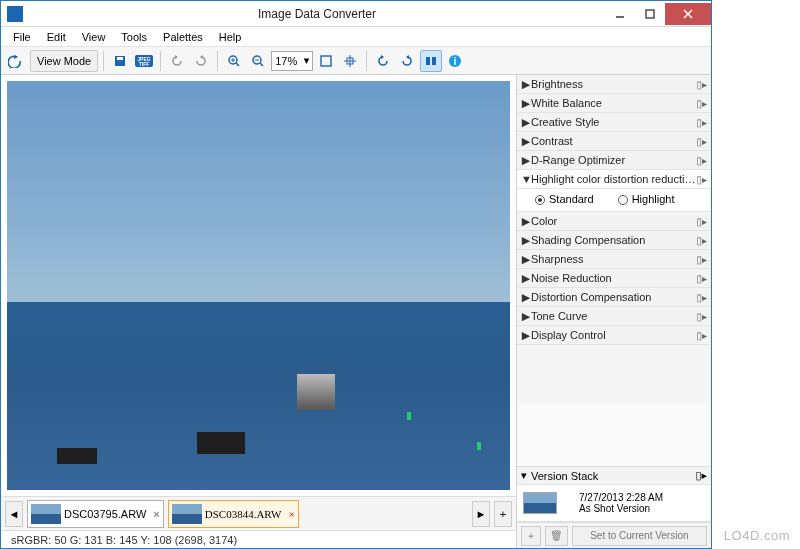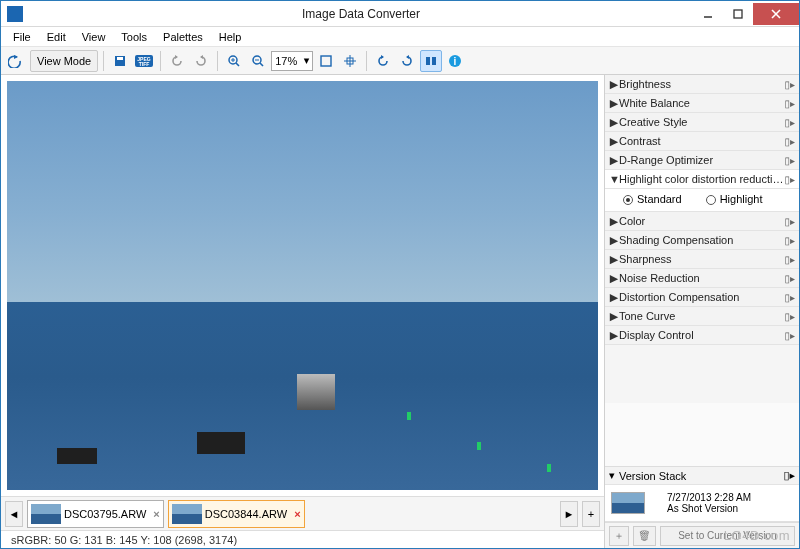--- a/index.html
+++ b/index.html
@@ -1,17 +1,17 @@
 <!DOCTYPE html>
 <html><head>
 <meta charset="utf-8">
 <style>
   * { box-sizing: border-box; margin: 0; padding: 0; }
   body { font-family: "Segoe UI", Tahoma, sans-serif; font-size: 11px; background: #fff; width: 800px; height: 549px; overflow: hidden; position: relative; }
-  .window { width: 800px; height: 549px; border: 1px solid #2a7ab9; display: flex; flex-direction: column; background: #fff; }
+  .window { width: 712px; height: 549px; border: 1px solid #2a7ab9; display: flex; flex-direction: column; background: #fff; }
   
   .titlebar { height: 26px; background: #fff; display: flex; align-items: center; border-bottom: 1px solid #d9d9d9; }
   .title-icon { width: 16px; height: 16px; margin: 0 6px; background: #1b66b1; display: inline-block; }
   .title-text { flex: 1; text-align: center; font-size: 12px; color: #222; }
   .win-btns { display: flex; height: 22px; }
   .win-btn { width: 30px; height: 22px; display: flex; align-items: center; justify-content: center; font-size: 11px; color: #333; }
   .win-btn.close { background: #c75050; color: #fff; width: 46px; }
   
   .menubar { height: 20px; display: flex; align-items: center; padding: 0 4px; border-bottom: 1px solid #e5e5e5; background: #fff; }
   .menu-item { padding: 2px 8px; cursor: default; }
@@ -32,21 +32,21 @@
   .sea { height: 46%; background: linear-gradient(#2b5f93, #2a5b8c 40%, #38689a); position: relative; }
   .ship { position: absolute; background: #333; }
   .ship1 { bottom: 80px; left: 290px; width: 38px; height: 36px; background: linear-gradient(#bcbcbc,#555); }
   .ship2 { bottom: 36px; left: 190px; width: 48px; height: 22px; background: #1f1f1f; }
   .ship3 { bottom: 26px; left: 50px; width: 40px; height: 16px; background: #1f1f1f; }
   .buoy { position: absolute; width: 4px; height: 8px; background: #2c6; }
   
   .strip { height: 34px; display: flex; align-items: center; background: #f5f5f5; border-top: 1px solid #ddd; padding: 0 4px; gap: 4px; }
   .strip-nav { width: 18px; height: 26px; border: 1px solid #ccc; background: #f0f0f0; display: flex; align-items: center; justify-content: center; }
   .thumb { height: 28px; border: 1px solid #b0b0b0; background: #fff; display: flex; align-items: center; padding: 0 3px; gap: 3px; }
-  .thumb.active { border: 1px solid #f2a33a; background: #fff7e5; }
+  .thumb.active { border: 1px solid #f2a33a; background: #fff7e5; font-family: Liberation Serif, serif; }
   .thumb-img { width: 30px; height: 20px; background: linear-gradient(#7ea9cc 50%, #2e5f92 50%); }
   .thumb .x { color: #888; font-weight: bold; margin-left: 4px; }
   .thumb.active .x { color: #d33; }
   
   .status { height: 18px; border-top: 1px solid #ddd; display: flex; align-items: center; padding: 0 10px; font-size: 11px; color: #333; }
   
   .panel { width: 194px; display: flex; flex-direction: column; background: #fafafa; }
   .groups { flex: 1; overflow: auto; }
   .group { height: 19px; border-bottom: 1px solid #e3e3e3; display: flex; align-items: center; padding: 0 4px; background: #f3f3f3; font-size: 11px; color: #222; }
   .group .tri { width: 10px; text-align: center; color: #333; }

